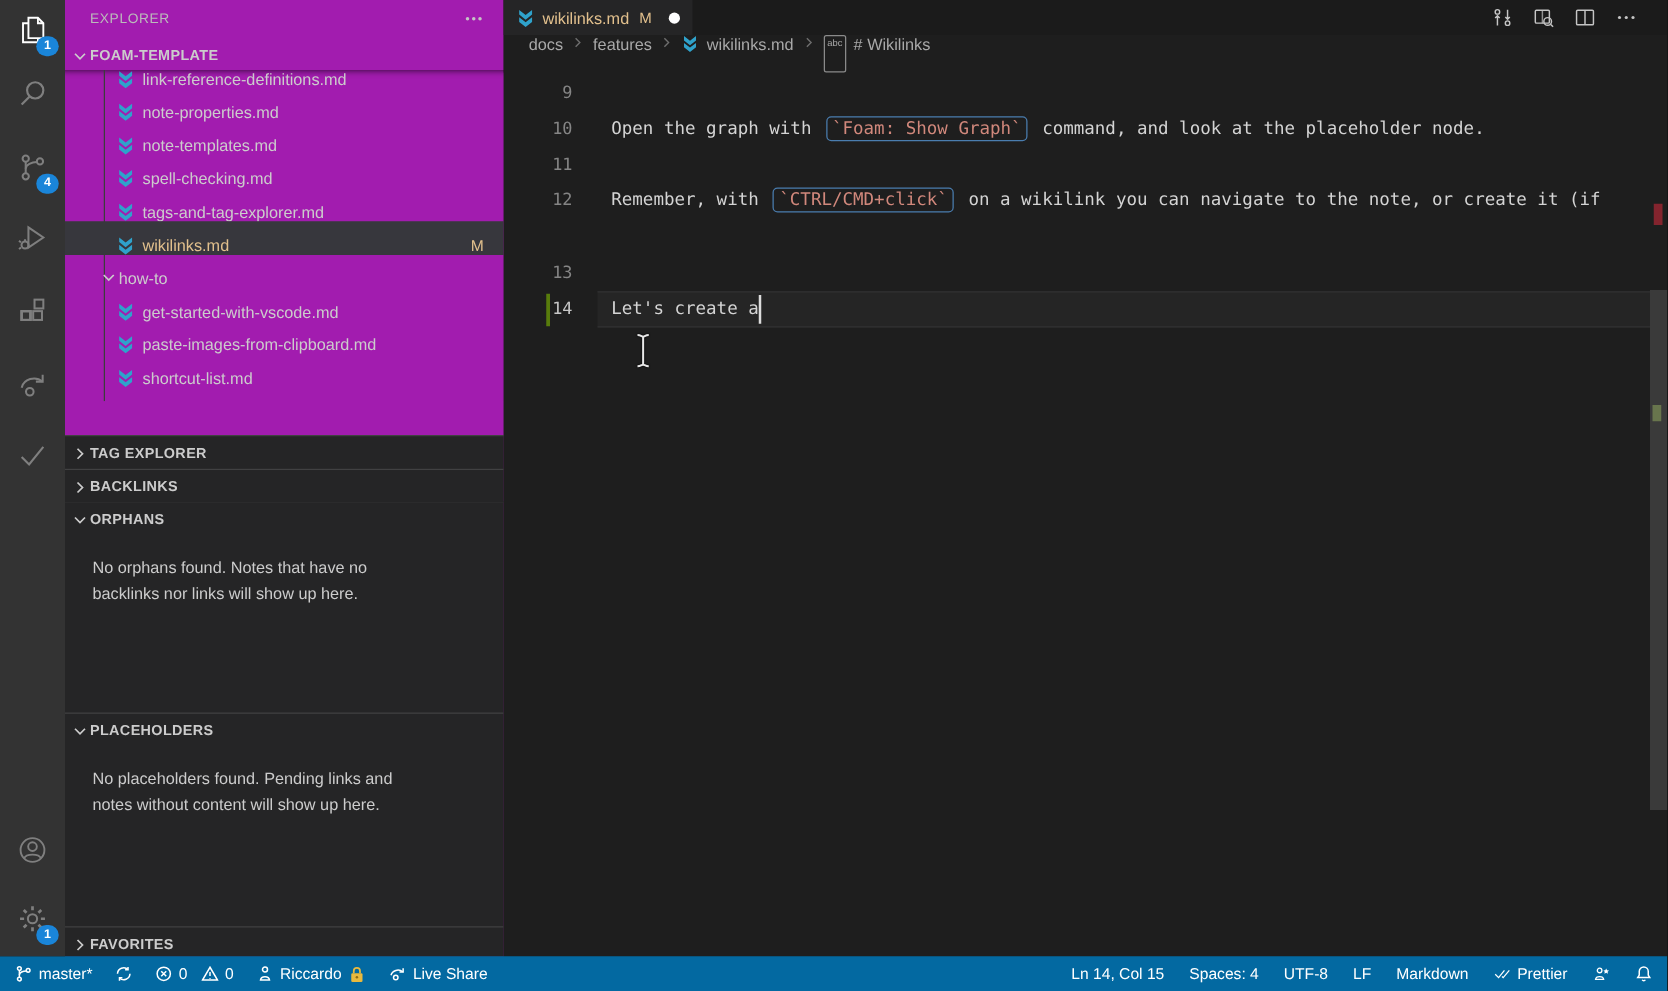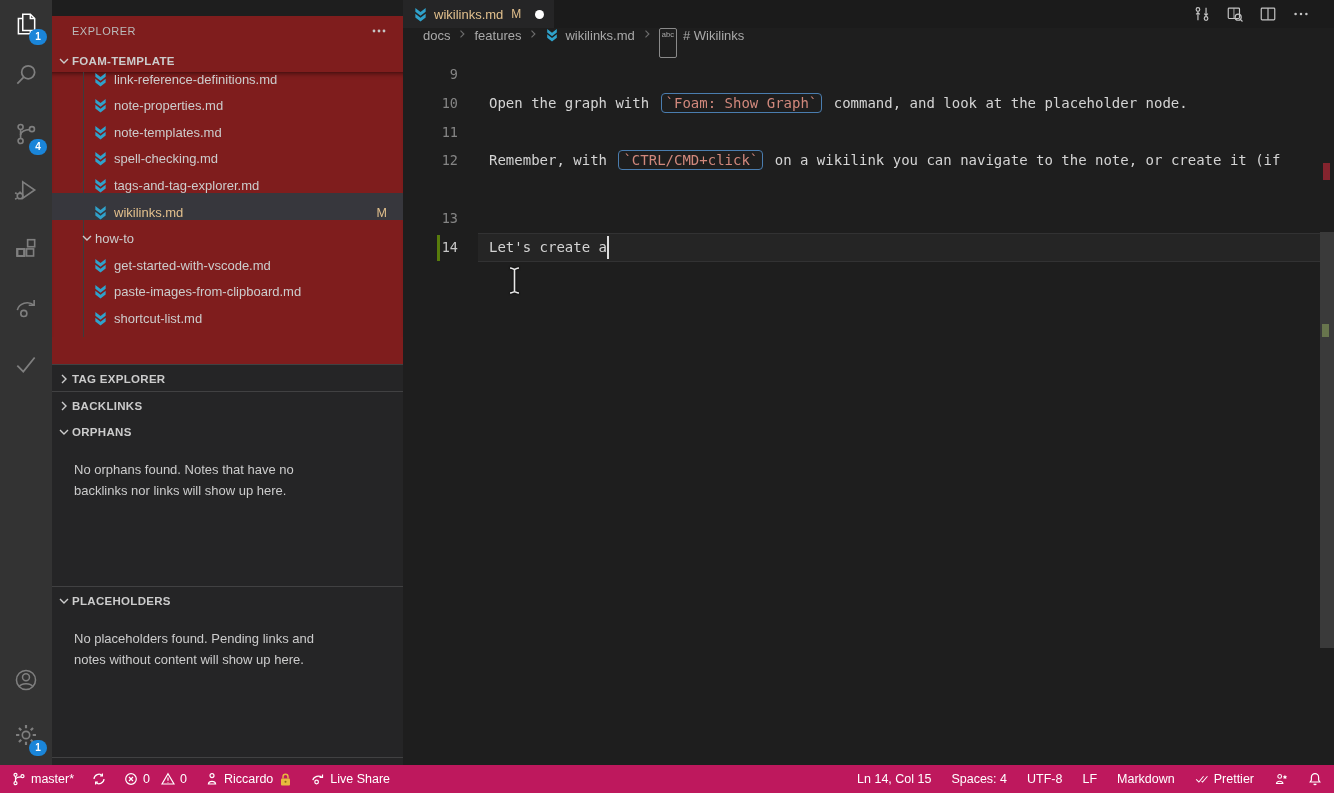--- a/index.html
+++ b/index.html
@@ -9,21 +9,21 @@
 
   
   .activitybar{position:absolute;left:0;top:0;width:52px;bottom:28px;background:#333333;z-index:5}
   .ab-item{position:absolute;left:0;width:52px;height:48px;display:flex;align-items:center;justify-content:center;color:#7f7f7f;cursor:pointer}
   .ab-item.active{color:#ffffff}
   .ab-item svg{width:26px;height:26px}
   .ab-badge{position:absolute;right:5px;bottom:3px;min-width:16px;height:16px;border-radius:9px;background:#1a85d9;
             color:#fff;font-size:10px;line-height:16px;text-align:center;font-weight:bold;padding:0 1px}
 
   
-  .sidebar{position:absolute;left:52px;top:16px;width:351px;bottom:28px;background:#7f1d1d}
+  .sidebar{position:absolute;left:52px;top:0;width:351px;bottom:28px;background:#a21caf}
   .side-title{position:absolute;top:0;left:0;right:0;height:30px;display:flex;align-items:center;padding-left:20px;
               font-size:11px;color:#bbbbbb;letter-spacing:.5px}
   .side-more{position:absolute;right:14px;top:5px;color:#c5c5c5;cursor:pointer;padding:2px}
   .proj-hdr{position:absolute;top:34px;left:0;right:0;height:22px;display:flex;align-items:center;
             font-weight:bold;font-size:11.5px;color:#cccccc;letter-spacing:.3px;cursor:pointer}
   .chev{width:16px;height:16px;flex:none;color:#cccccc}
   .chev svg{width:16px;height:16px}
   .chev.down svg{transform:rotate(90deg)}
   .proj-hdr .chev{margin:0 0 0 4px}
 
@@ -73,21 +73,21 @@
   .inline-code{border:1px solid #4A7DAF;border-radius:4px;padding:1px 4px;margin:0 3px;color:#D1887C}
   .gutter-green{position:absolute;left:34px;width:3px;top:235px;height:26px;background:#587C0C}
   .caret{position:absolute;left:204px;top:236px;width:2px;height:23px;background:#dcdcdc}
   .ruler-red{position:absolute;right:4px;width:7px;top:163px;height:17px;background:#84242E}
   .ruler-green{position:absolute;right:5px;width:7px;top:324px;height:13px;background:#63763B}
   .vscroll{position:absolute;right:0;width:14px;top:232px;height:416px;background:rgba(115,115,115,.33);cursor:pointer}
   .ibeam{position:absolute;left:104px;top:266px;width:15px;height:29px;color:#e8e8e8;
          filter:drop-shadow(0 0 1px #000)}
 
   
-  .statusbar{position:absolute;left:0;right:0;bottom:0;height:28px;background:#be185d;color:#ffffff;
+  .statusbar{position:absolute;left:0;right:0;bottom:0;height:28px;background:#0369a1;color:#ffffff;
              font-size:12.5px;display:flex;align-items:center;justify-content:space-between;padding:0 12px;box-sizing:border-box}
   .sb-group{display:flex;align-items:center;gap:18px}
   .sb-item{display:flex;align-items:center;gap:5px;cursor:pointer;white-space:nowrap}
   .sb-item svg{width:14px;height:14px}
   .lock-glyph svg{width:15px;height:15px}
 </style>
 </head>
 <body>
 
 <div class="app">

